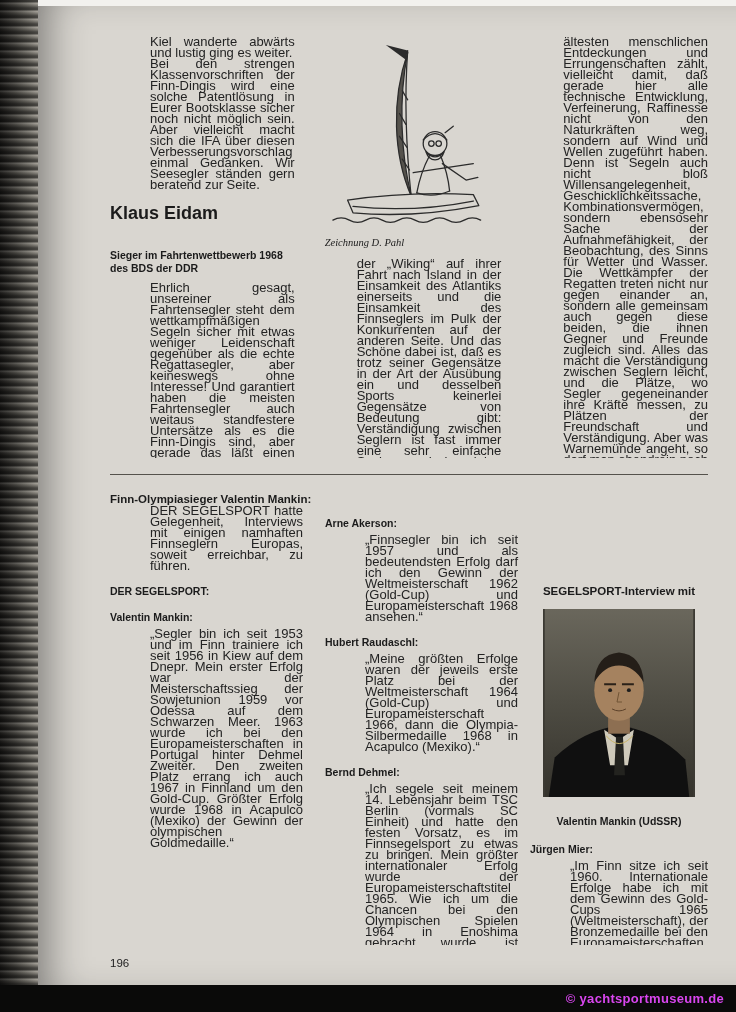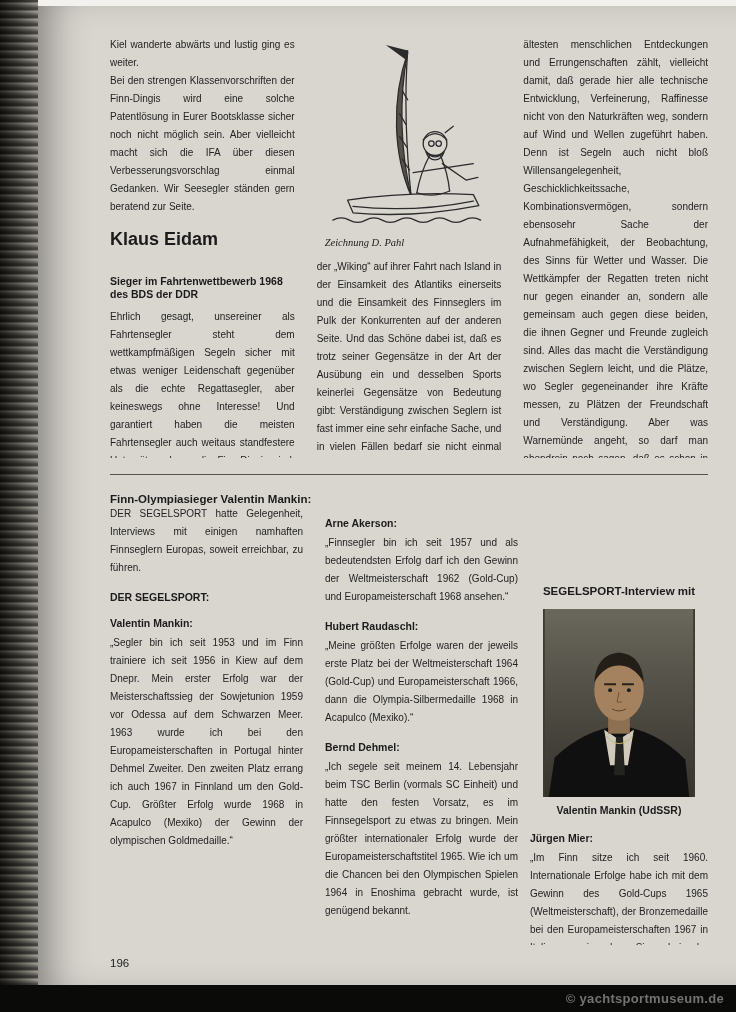--- a/index.html
+++ b/index.html
@@ -20,21 +20,21 @@
   }
   .top-edge { position:absolute; left:38px; right:0; top:0; height:6px; background:#f2f1ee; }
 
   .page {
     position:absolute; left:38px; top:6px; right:0; bottom:27px;
     background:#d9d6d0; color:#1b1b1b;
     box-shadow: inset 30px 0 42px -22px rgba(0,0,0,0.45);
   }
   .content { position:absolute; left:72px; right:28px; top:30px; bottom:4px; }
 
-  p { font-size:10px; line-height:18px; text-align:justify; color:#232323; }
+  p { font-size:13px; line-height:11px; text-align:justify; color:#232323;margin-left:40px; }
 
   
   .top-article { display:flex; gap:22px; height:422px; overflow:hidden; }
   .top-article .col { flex:1 1 0; min-width:0; }
   .author { font-size:18px; font-weight:bold; margin:13px 0 5px; }
   .subtitle { font-size:10.5px; font-weight:bold; line-height:12.5px; margin-bottom:8px;margin-top:25px; }
   .drawing { height:198px; display:flex; justify-content:center; align-items:flex-start; }
   .drawing svg { height:196px; }
   .drawing-caption { font-family:"Liberation Serif", serif; font-style:italic; font-size:10.5px; margin:3px 0 10px 8px; }
 
@@ -47,30 +47,30 @@
   .kicker { font-size:11.5px; font-weight:bold; }
   .headline { font-size:16.5px; line-height:27px; font-weight:bold; letter-spacing:0.2px; margin:16px 0 22px; color:#161616; }
   .icols { display:flex; gap:22px; }
   .icol { flex:1 1 0; min-width:0; }
   .qname { font-size:10.5px; font-weight:bold; margin:14px 0 5px; }
   .qname.first { margin-top:12px; }
   .interview-right { padding-top:92px; }
   .side-label { font-size:11.5px; font-weight:bold; text-align:center; }
   .photo { width:152px; height:188px; margin:12px auto 0; background:#3c3a33; }
   .photo svg { display:block; width:100%; height:100%; }
-  .photo-caption { font-size:10.5px; font-weight:bold; text-align:center; margin-top:7px; }
+  .photo-caption { font-size:10.5px; font-weight:bold; text-align:center; margin-top:18px; }
   .interview-right .qname { margin-top:16px; }
 
   .page-number { font-size:11.5px; margin-top:12px; color:#222; }
 
   .bottom-band {
     position:absolute; left:0; bottom:0; width:100%; height:27px; background:#0a0a09;
     display:flex; align-items:center; justify-content:flex-end; padding-right:12px;
   }
-  .watermark { color:#737373; font-size:13px; font-weight:bold; letter-spacing:0.3px; }
+  .watermark { color:#d946ef; font-size:13px; font-weight:bold; letter-spacing:0.3px; }
 </style>
 </head>
 <body>
 
 <div class="scan">
   <div class="spine"></div>
   <div class="top-edge"></div>
 
   <div class="page">
     <div class="content">

